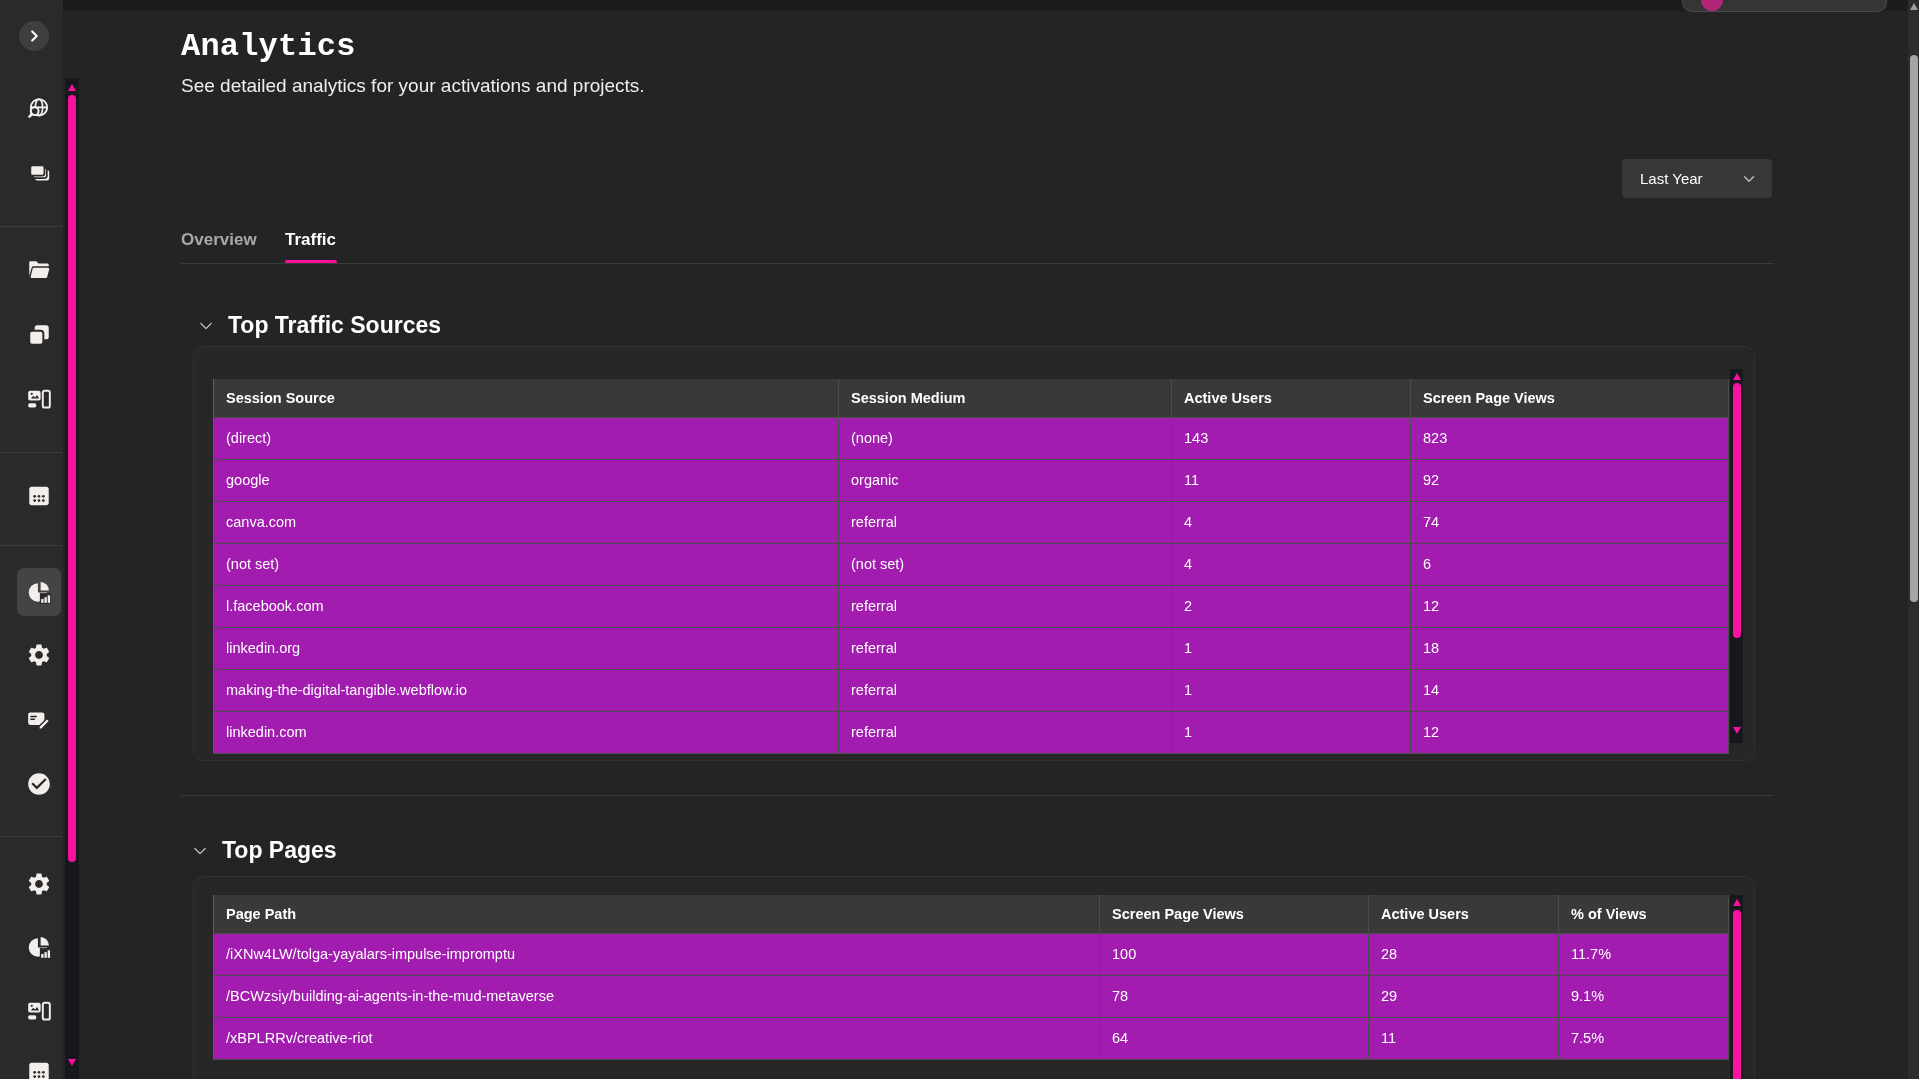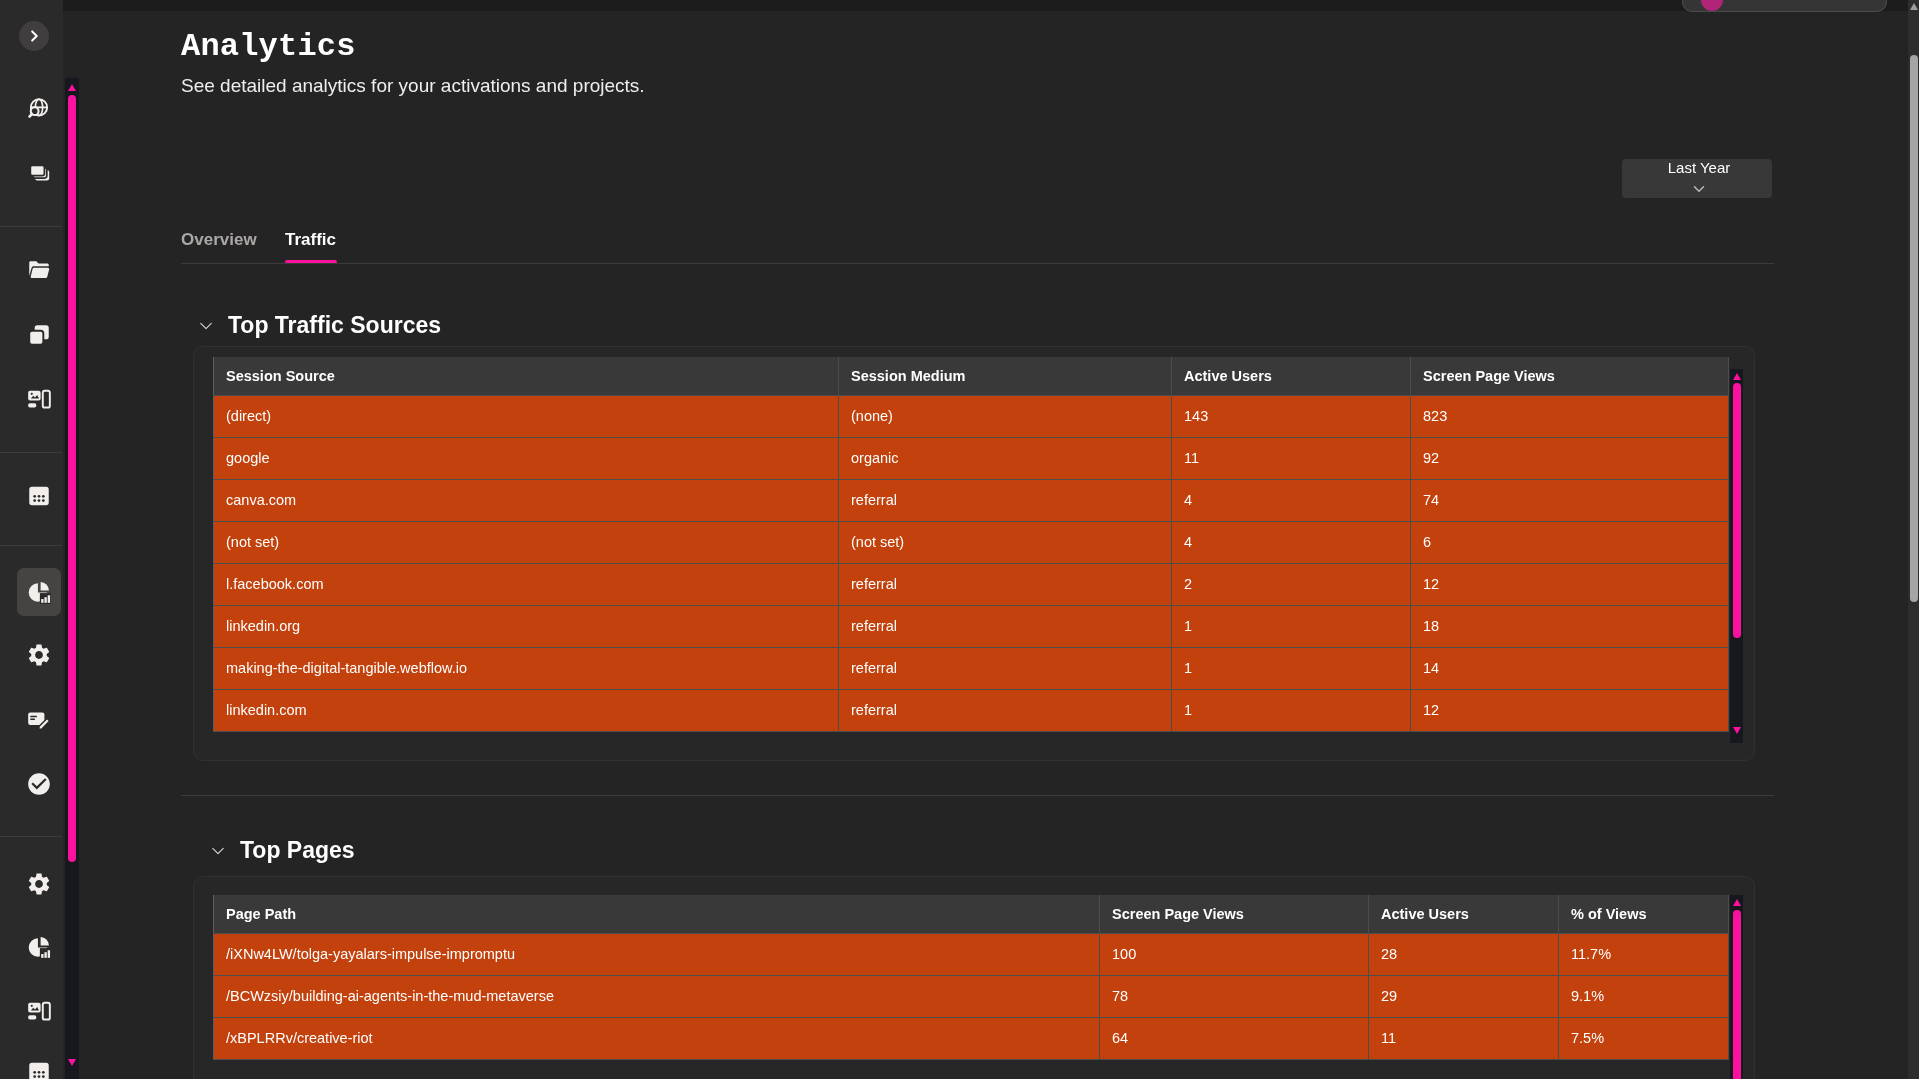--- a/index.html
+++ b/index.html
@@ -28,52 +28,52 @@
   .tri-down  { position:absolute; left:3px; width:0; height:0; border-left:4px solid transparent; border-right:4px solid transparent; border-top:7px solid #fa119e; }
   .side-scrollbar .tri-up { top:6px; }
   .side-scrollbar .tri-down { top:981px; }
 
   
   .page-title { position:absolute; left:181px; top:28px; font-size:32px; font-weight:700; letter-spacing:.2px;font-family:Liberation Mono, monospace; }
   .page-subtitle { position:absolute; left:181px; top:75px; font-size:19px; font-weight:400; color:#f0eeec; }
 
   .dropdown { position:absolute; left:1622px; top:159px; width:150px; height:39px; background:#383838;
               border-radius:4px; display:flex; align-items:center; justify-content:space-between;
-              padding:0 14px 0 18px; cursor:pointer;flex-direction:column; }
+              padding:0 14px 0 18px; cursor:pointer; }
   .dropdown span { font-size:15px; color:#ffffff; }
   .dropdown svg { color:#b9b9b9; }
 
   
   .tab { position:absolute; top:230px; font-size:17px; cursor:pointer; }
   .tab-overview { left:181px; color:#aba7a4; font-weight:700; }
   .tab-traffic  { left:285px; color:#ffffff; font-weight:700; }
   .tab-underline { position:absolute; left:285px; top:260px; width:52px; height:4px; background:#fa119e; border-radius:2px; }
   .tab-line { position:absolute; left:181px; top:263px; width:1593px; height:1px; background:#3b3b3b; }
 
   
   .sec-head { position:absolute; display:flex; align-items:center; cursor:pointer; }
   .sec-head svg { color:#d0d0d0; margin-right:13px; }
   .sec-title { font-size:23px; font-weight:600; color:#ffffff; }
   .sec-head-1 { left:197px; top:312px; }
-  .sec-head-2 { left:209px; top:837px; }
+  .sec-head-2 { left:191px; top:837px; }
   .section-divider { position:absolute; left:181px; top:795px; width:1593px; height:1px; background:#3b3b3b; }
 
   .card { position:absolute; left:193px; width:1562px; background:#272727; border:1px solid #313131; border-radius:10px; }
   .card-1 { top:346px; height:415px; }
   .card-2 { top:876px; height:300px; }
 
   
   table.data-table { position:absolute; left:19px; border-collapse:collapse; table-layout:fixed; width:1515px;
                      border-left:1px solid #5f5f5f; }
-  .card-1 table.data-table { top:10px; }
+  .card-1 table.data-table { top:32px; }
   .card-2 table.data-table { top:18px; }
   table.data-table th { background:#393939; height:38px; text-align:left; padding:0 12px; font-size:14.5px;
                         font-weight:700; color:#ffffff; border-right:1px solid #4d4d4d; border-bottom:1px solid #4d4d4d;
                         white-space:nowrap; overflow:hidden; }
-  table.data-table td { background:#c2410c; height:42px; padding:0 12px; font-size:14.5px; font-weight:400; color:#ffffff;
+  table.data-table td { background:#a21caf; height:42px; padding:0 12px; font-size:14.5px; font-weight:400; color:#ffffff;
                         border-right:1px solid #4d4d4d; border-bottom:1px solid #4d4d4d; white-space:nowrap; overflow:hidden; }
 
   .table-scrollbar { position:absolute; width:13px; background:#17171e; }
   .tsb-1 { left:1536px; top:22px; height:374px; }
   .tsb-2 { left:1536px; top:18px; height:240px; }
   .table-scrollbar .thumb { position:absolute; left:2.5px; width:8px; background:#fa119e; border-radius:4px; }
   .tsb-1 .thumb { top:14px; height:255px; }
   .tsb-2 .thumb { top:15px; height:220px; }
   .table-scrollbar .tri-up { left:2.5px; top:4px; }
   .tsb-1 .tri-down { left:2.5px; top:358px; }

